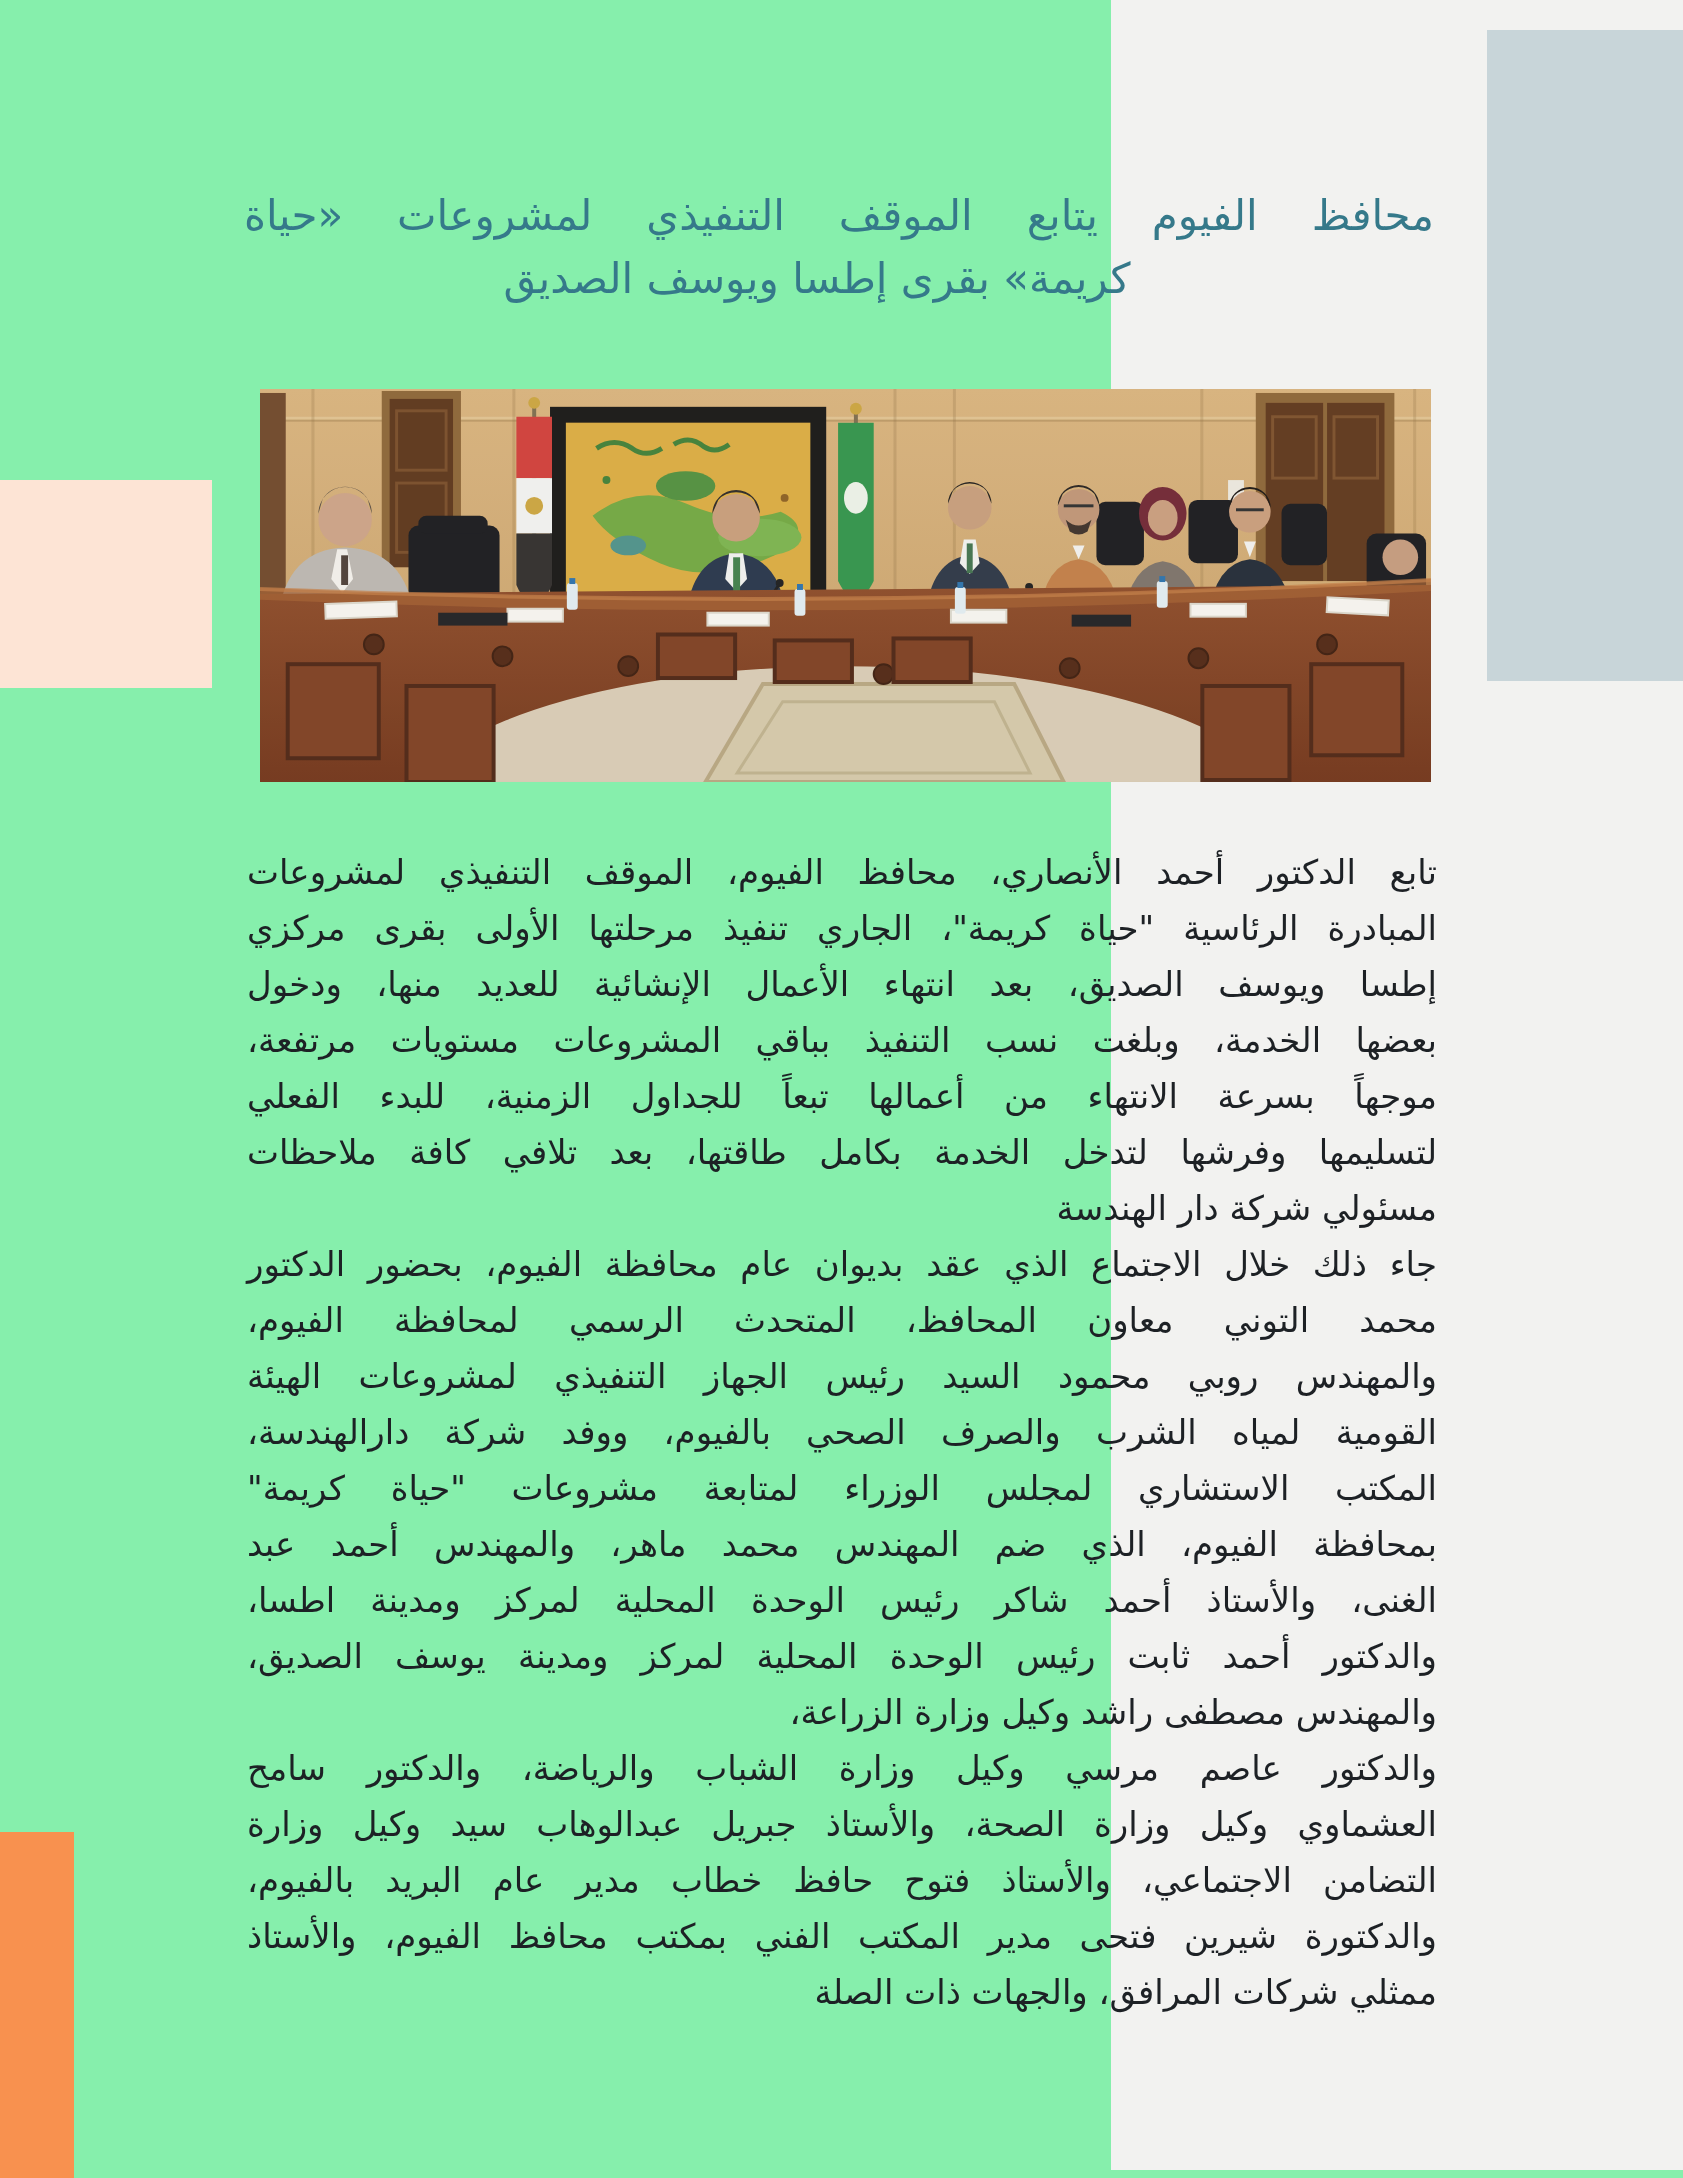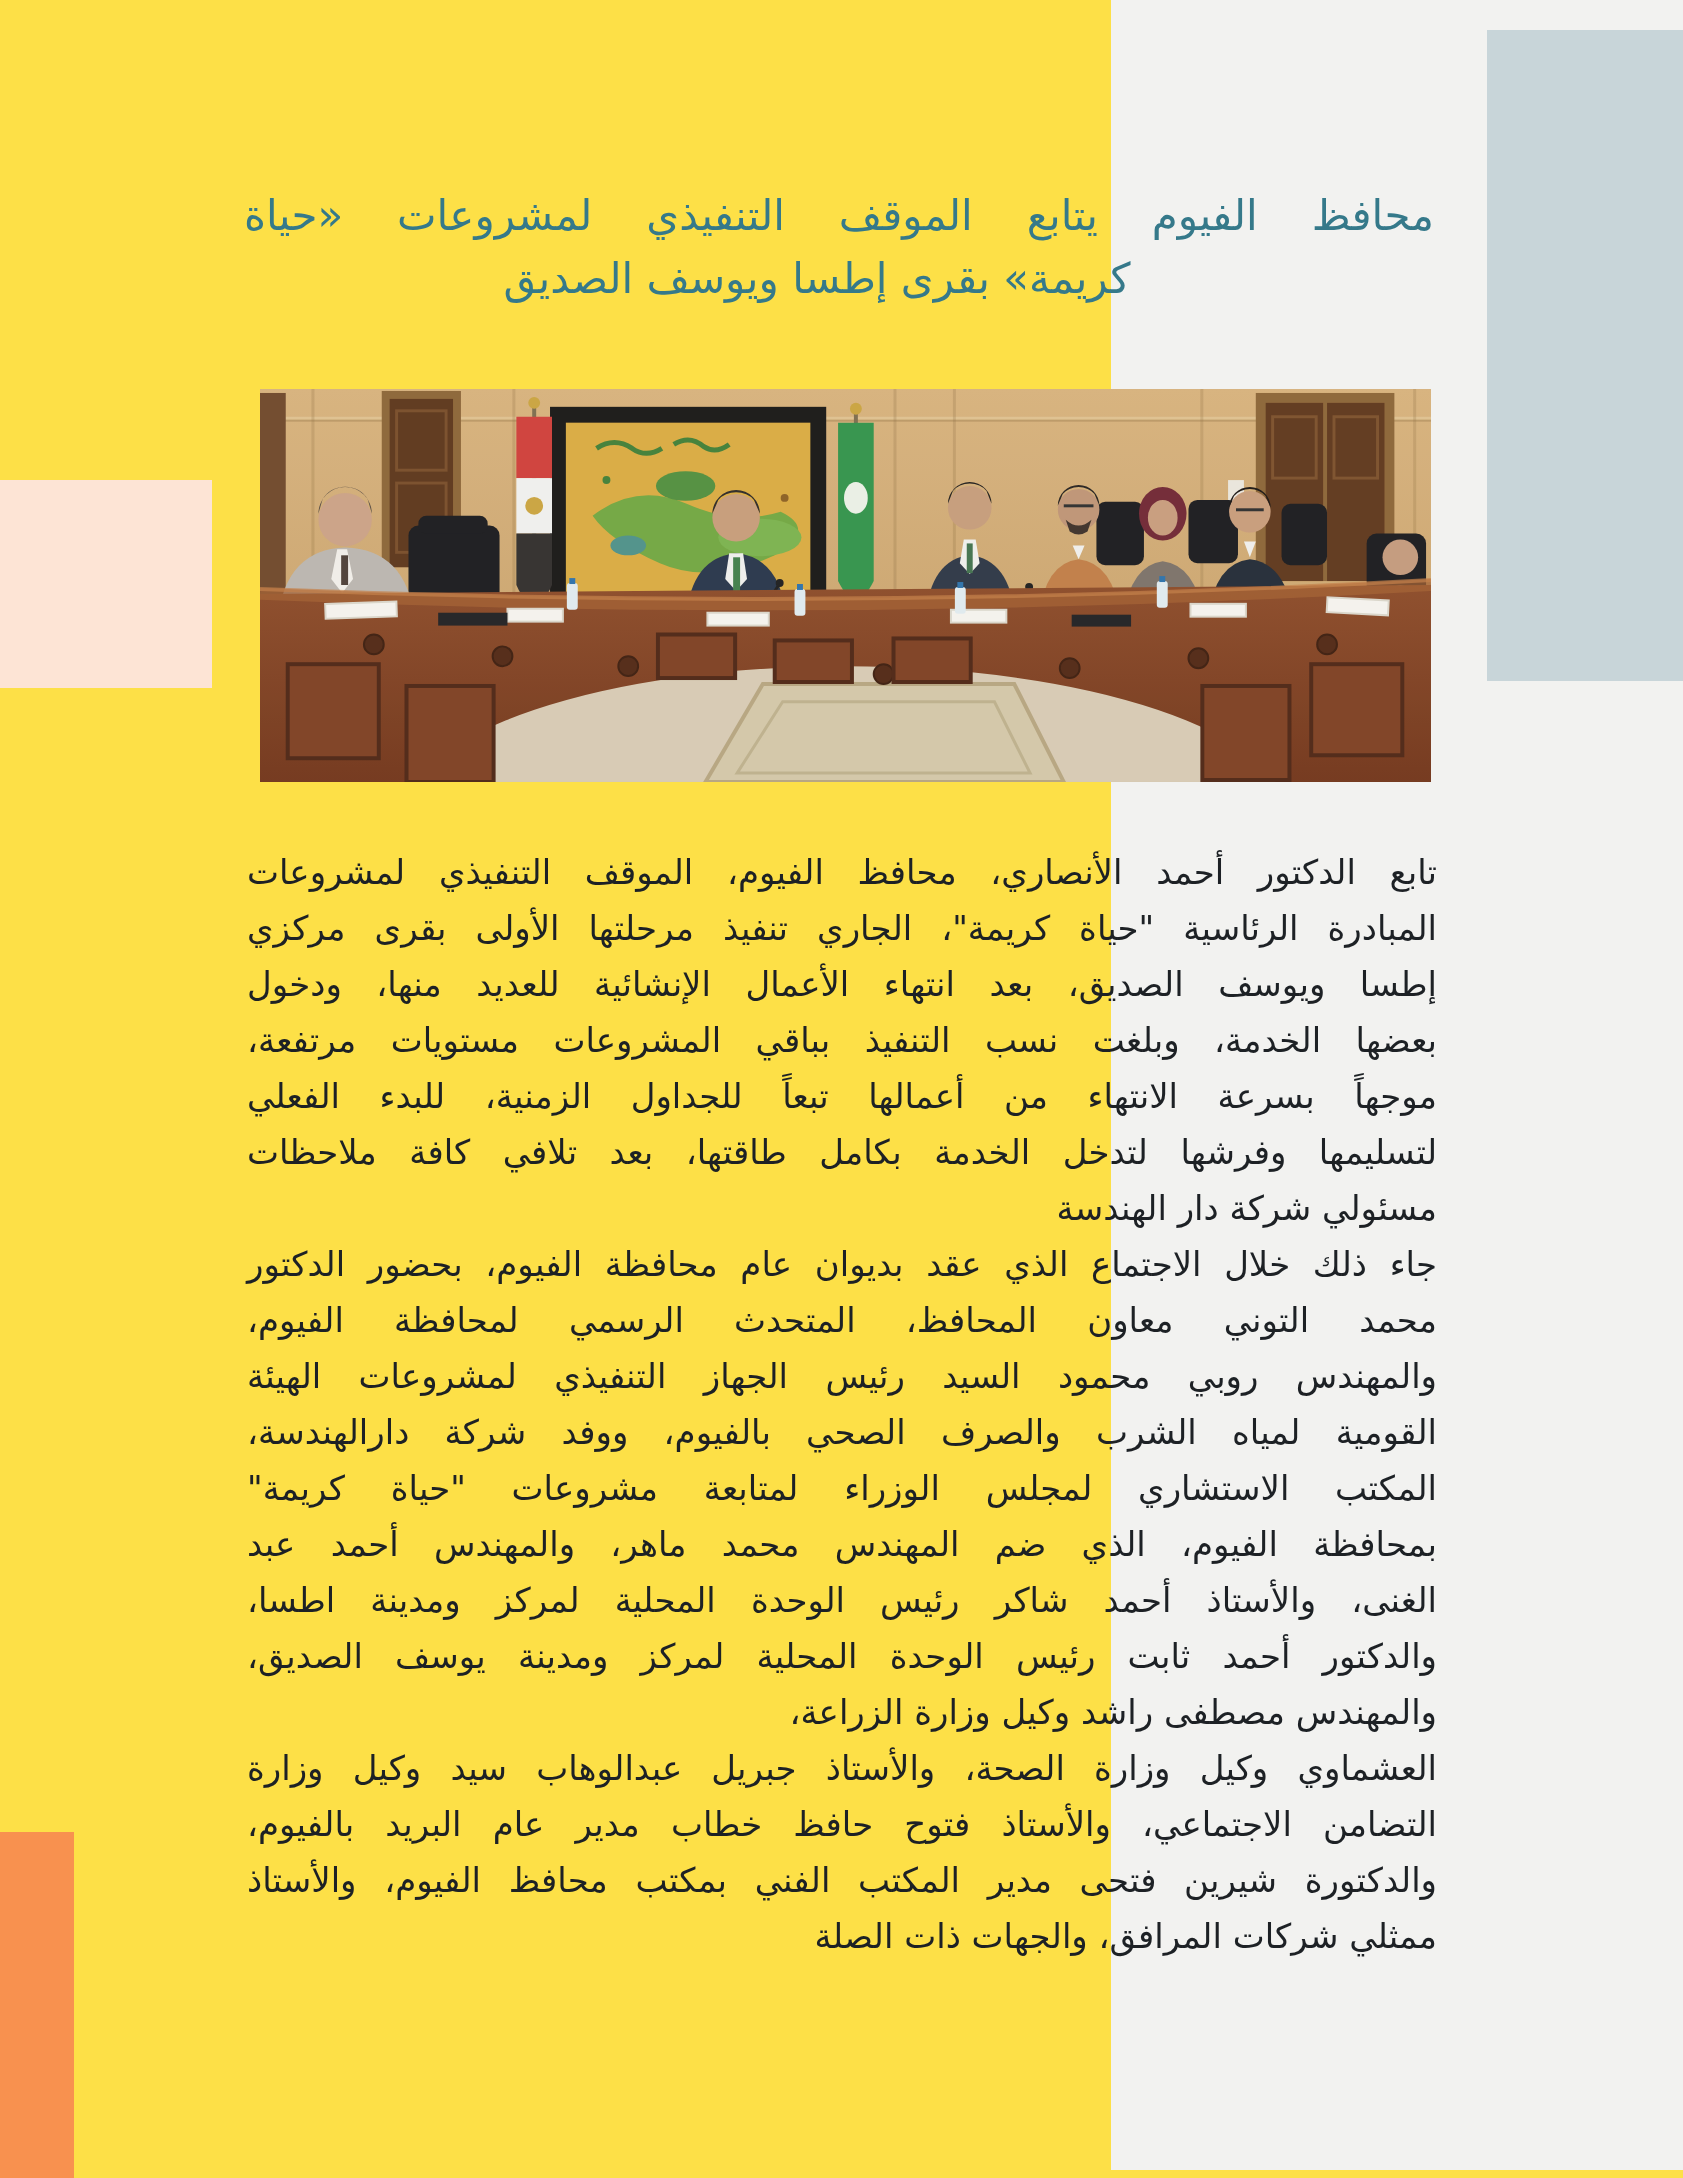--- a/index.html
+++ b/index.html
@@ -21,21 +21,21 @@
   #photo svg{display:block;}
   
   #article{left:247px;top:844px;width:1190px;z-index:2;direction:rtl;
            font-size:34px;line-height:56px;}
   .b-line{text-align:justify;text-align-last:justify;}
   .b-line.pe{text-align-last:right;}
 </style>
 </head>
 <body>
 
-<div id="page" style="background: #fde047;">
+<div id="page" style="background: #86efac;">
 
   <div id="gray-panel" class="abs" style="background: rgb(242, 242, 240);"></div>
   <div id="blue-block" class="abs" style="background: rgb(200, 213, 217);"></div>
   <div id="peach-block" class="abs" style="background: rgb(253, 228, 213);"></div>
   <div id="orange-block" class="abs" style="background: rgb(248, 145, 79);"></div>
 
   <div id="title" class="abs" dir="rtl" style="color: rgb(53, 121, 138);">
     <div class="t-line1">محافظ الفيوم يتابع الموقف التنفيذي لمشروعات «حياة</div>
     <div class="t-line2">كريمة» بقرى إطسا ويوسف الصديق</div>
   </div>
@@ -251,20 +251,21 @@
     <div class="b-line pe">مسئولي شركة دار الهندسة</div>
     <div class="b-line">جاء ذلك خلال الاجتماع الذي عقد بديوان عام محافظة الفيوم، بحضور الدكتور</div>
     <div class="b-line">محمد التوني معاون المحافظ، المتحدث الرسمي لمحافظة الفيوم،</div>
     <div class="b-line">والمهندس روبي محمود السيد رئيس الجهاز التنفيذي لمشروعات الهيئة</div>
     <div class="b-line">القومية لمياه الشرب والصرف الصحي بالفيوم، ووفد شركة دارالهندسة،</div>
     <div class="b-line">المكتب الاستشاري لمجلس الوزراء لمتابعة مشروعات "حياة كريمة"</div>
     <div class="b-line">بمحافظة الفيوم، الذي ضم المهندس محمد ماهر، والمهندس أحمد عبد</div>
     <div class="b-line">الغنى، والأستاذ أحمد شاكر رئيس الوحدة المحلية لمركز ومدينة اطسا،</div>
     <div class="b-line">والدكتور أحمد ثابت رئيس الوحدة المحلية لمركز ومدينة يوسف الصديق،</div>
     <div class="b-line pe">والمهندس مصطفى راشد وكيل وزارة الزراعة،</div>
+    <div class="b-line">والدكتور عاصم مرسي وكيل وزارة الشباب والرياضة، والدكتور سامح</div>
     <div class="b-line">العشماوي وكيل وزارة الصحة، والأستاذ جبريل عبدالوهاب سيد وكيل وزارة</div>
     <div class="b-line">التضامن الاجتماعي، والأستاذ فتوح حافظ خطاب مدير عام البريد بالفيوم،</div>
     <div class="b-line">والدكتورة شيرين فتحى مدير المكتب الفني بمكتب محافظ الفيوم، والأستاذ</div>
     <div class="b-line pe">ممثلي شركات المرافق، والجهات ذات الصلة</div>
   </div>
 
 </div>
 
 
 </body></html>

